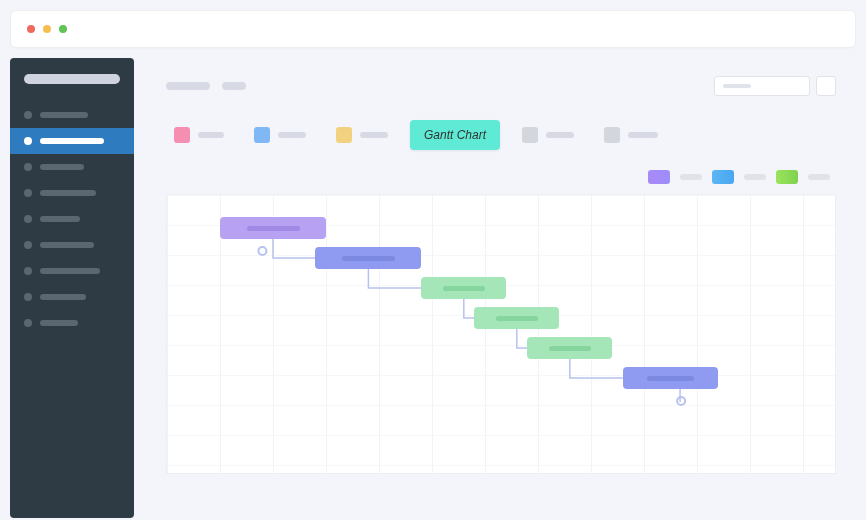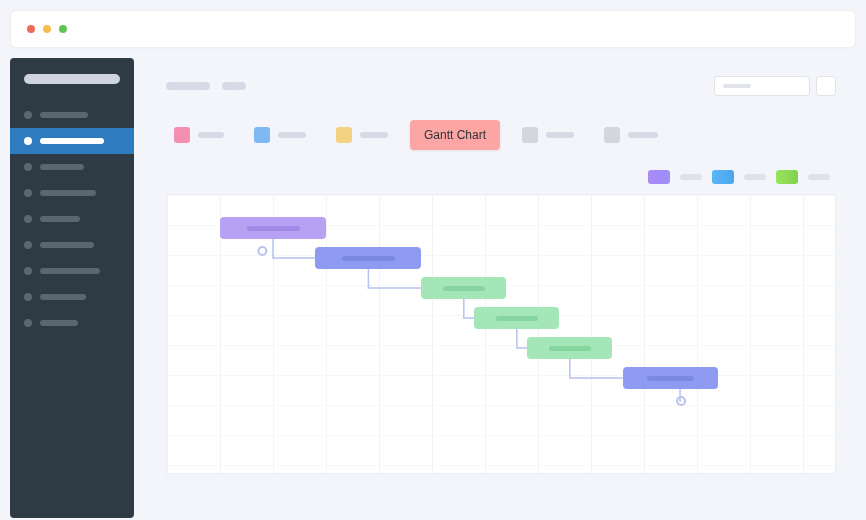--- a/index.html
+++ b/index.html
@@ -87,21 +87,21 @@
     display: flex; align-items: center; padding-left: 8px;
   }
   .search-ph { height: 4px; width: 28px; background: #e1e3ea; border-radius: 2px; }
   .searchbtn {
     width: 20px; height: 20px; border: 1px solid #e1e3ea;
     border-radius: 3px; background: #fff;
   }
 
   .tabs { display: flex; gap: 14px; margin-top: 24px; align-items: center; }
   .tab { display: flex; align-items: center; gap: 8px; padding: 6px 8px; border-radius: 4px; }
-  .tab.active { background: #fca5a5; box-shadow: 0 1px 3px rgba(0,0,0,0.08); padding: 8px 14px; }
+  .tab.active { background: #5eead4; box-shadow: 0 1px 3px rgba(0,0,0,0.08); padding: 8px 14px; font-style: italic; }
   .swatch { width: 16px; height: 16px; border-radius: 3px; }
   .tab-label { height: 6px; border-radius: 3px; background: #d7dae4; }
   .tab.active .tab-label-text { font-size: 12px; color: #333; }
 
   .legend { display: flex; gap: 10px; align-items: center; justify-content: flex-end; margin-top: 20px; padding-right: 6px; }
   .leg-swatch { width: 22px; height: 14px; border-radius: 3px; }
   .leg-label { width: 22px; height: 6px; border-radius: 3px; background: #e0e2ea; }
 
   .gantt-wrap {
     margin-top: 10px;

